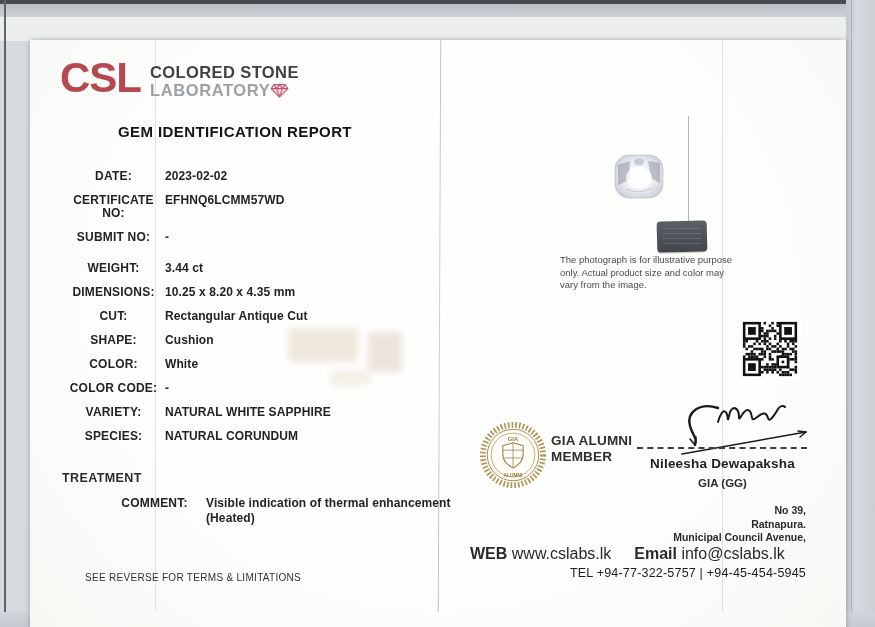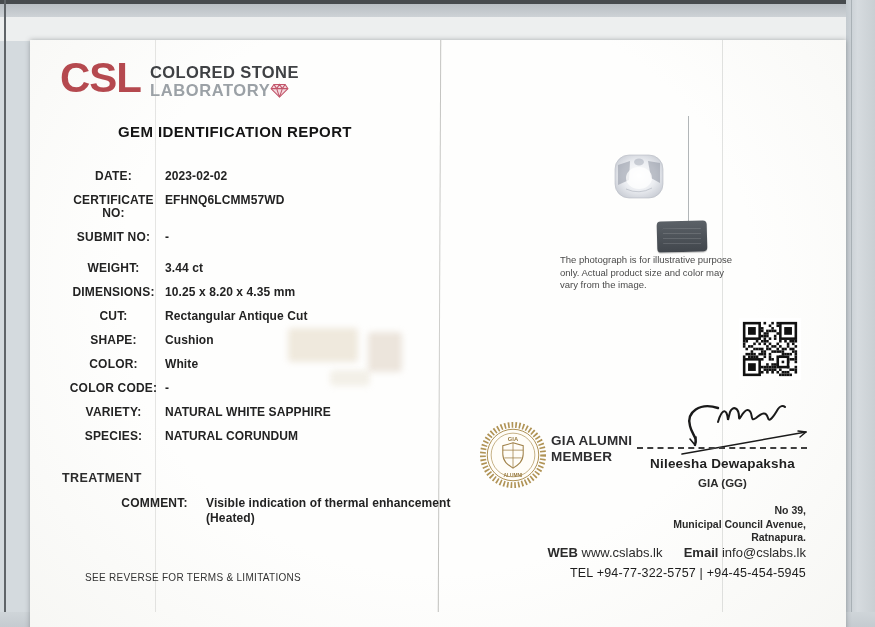--- a/index.html
+++ b/index.html
@@ -75,21 +75,21 @@
 
   .seal{position:absolute;left:449px;top:381px;width:68px;height:68px;}
   .membership-label{position:absolute;left:521px;top:393px;font-size:13.5px;font-weight:bold;color:#2e2e30;line-height:1.18;letter-spacing:.2px;}
 
   .signature-svg{position:absolute;left:600px;top:356px;width:190px;height:64px;}
   .sig-line{position:absolute;left:607px;top:407px;width:170px;border-top:2px dashed #3e3e3e;}
   .signatory-name{position:absolute;left:590px;top:416px;width:205px;text-align:center;font-size:13.5px;font-weight:bold;color:#1f1f1f;letter-spacing:.2px;}
   .signatory-cred{position:absolute;left:590px;top:437px;width:205px;text-align:center;font-size:11.5px;font-weight:bold;color:#2c2c2c;}
 
   .address-block{position:absolute;left:500px;top:464px;width:276px;text-align:right;font-size:10.5px;font-weight:bold;color:#2a2a2a;line-height:13.5px;}
-  .web-line{position:absolute;left:440px;top:505px;width:336px;text-align:right;font-size:13px;color:#2a2a2a;}
+  .web-line{position:absolute;left:440px;top:505px;width:336px;font-size:16px;color:#2a2a2a;}
   .web-line .lbl{font-weight:bold;}
   .web-line .gap{display:inline-block;width:14px;}
   .tel-line{position:absolute;left:440px;top:526px;width:336px;text-align:right;font-size:12.5px;font-weight:normal;color:#1d1d1d;letter-spacing:.2px;}
 </style>
 </head>
 <body>
 
 <div class="band band-top-dark"></div>
 <div class="band band-top-gray"></div>
 <div class="band band-top-light"></div>
@@ -407,22 +407,22 @@
         <path d="M176 36 l-8 -1 M176 36 l-6 5" stroke-width="1.4"></path>
       </g>
     </svg>
   </div>
   <div class="sig-line"></div>
   <div class="signatory-name">Nileesha Dewapaksha</div>
   <div class="signatory-cred">GIA (GG)</div>
 
   <div class="address-block">
     <div>No 39,</div>
+    <div>Ratnapura.</div>
     <div>Municipal Council Avenue,</div>
-    <div>Ratnapura.</div>
   </div>
   <div class="web-line">
     <span class="lbl">WEB</span>
     <span>www.cslabs.lk</span>
     <span class="gap"></span>
     <span class="lbl">Email</span>
     <span>info@cslabs.lk</span>
   </div>
   <div class="tel-line">
     <span>TEL</span>

